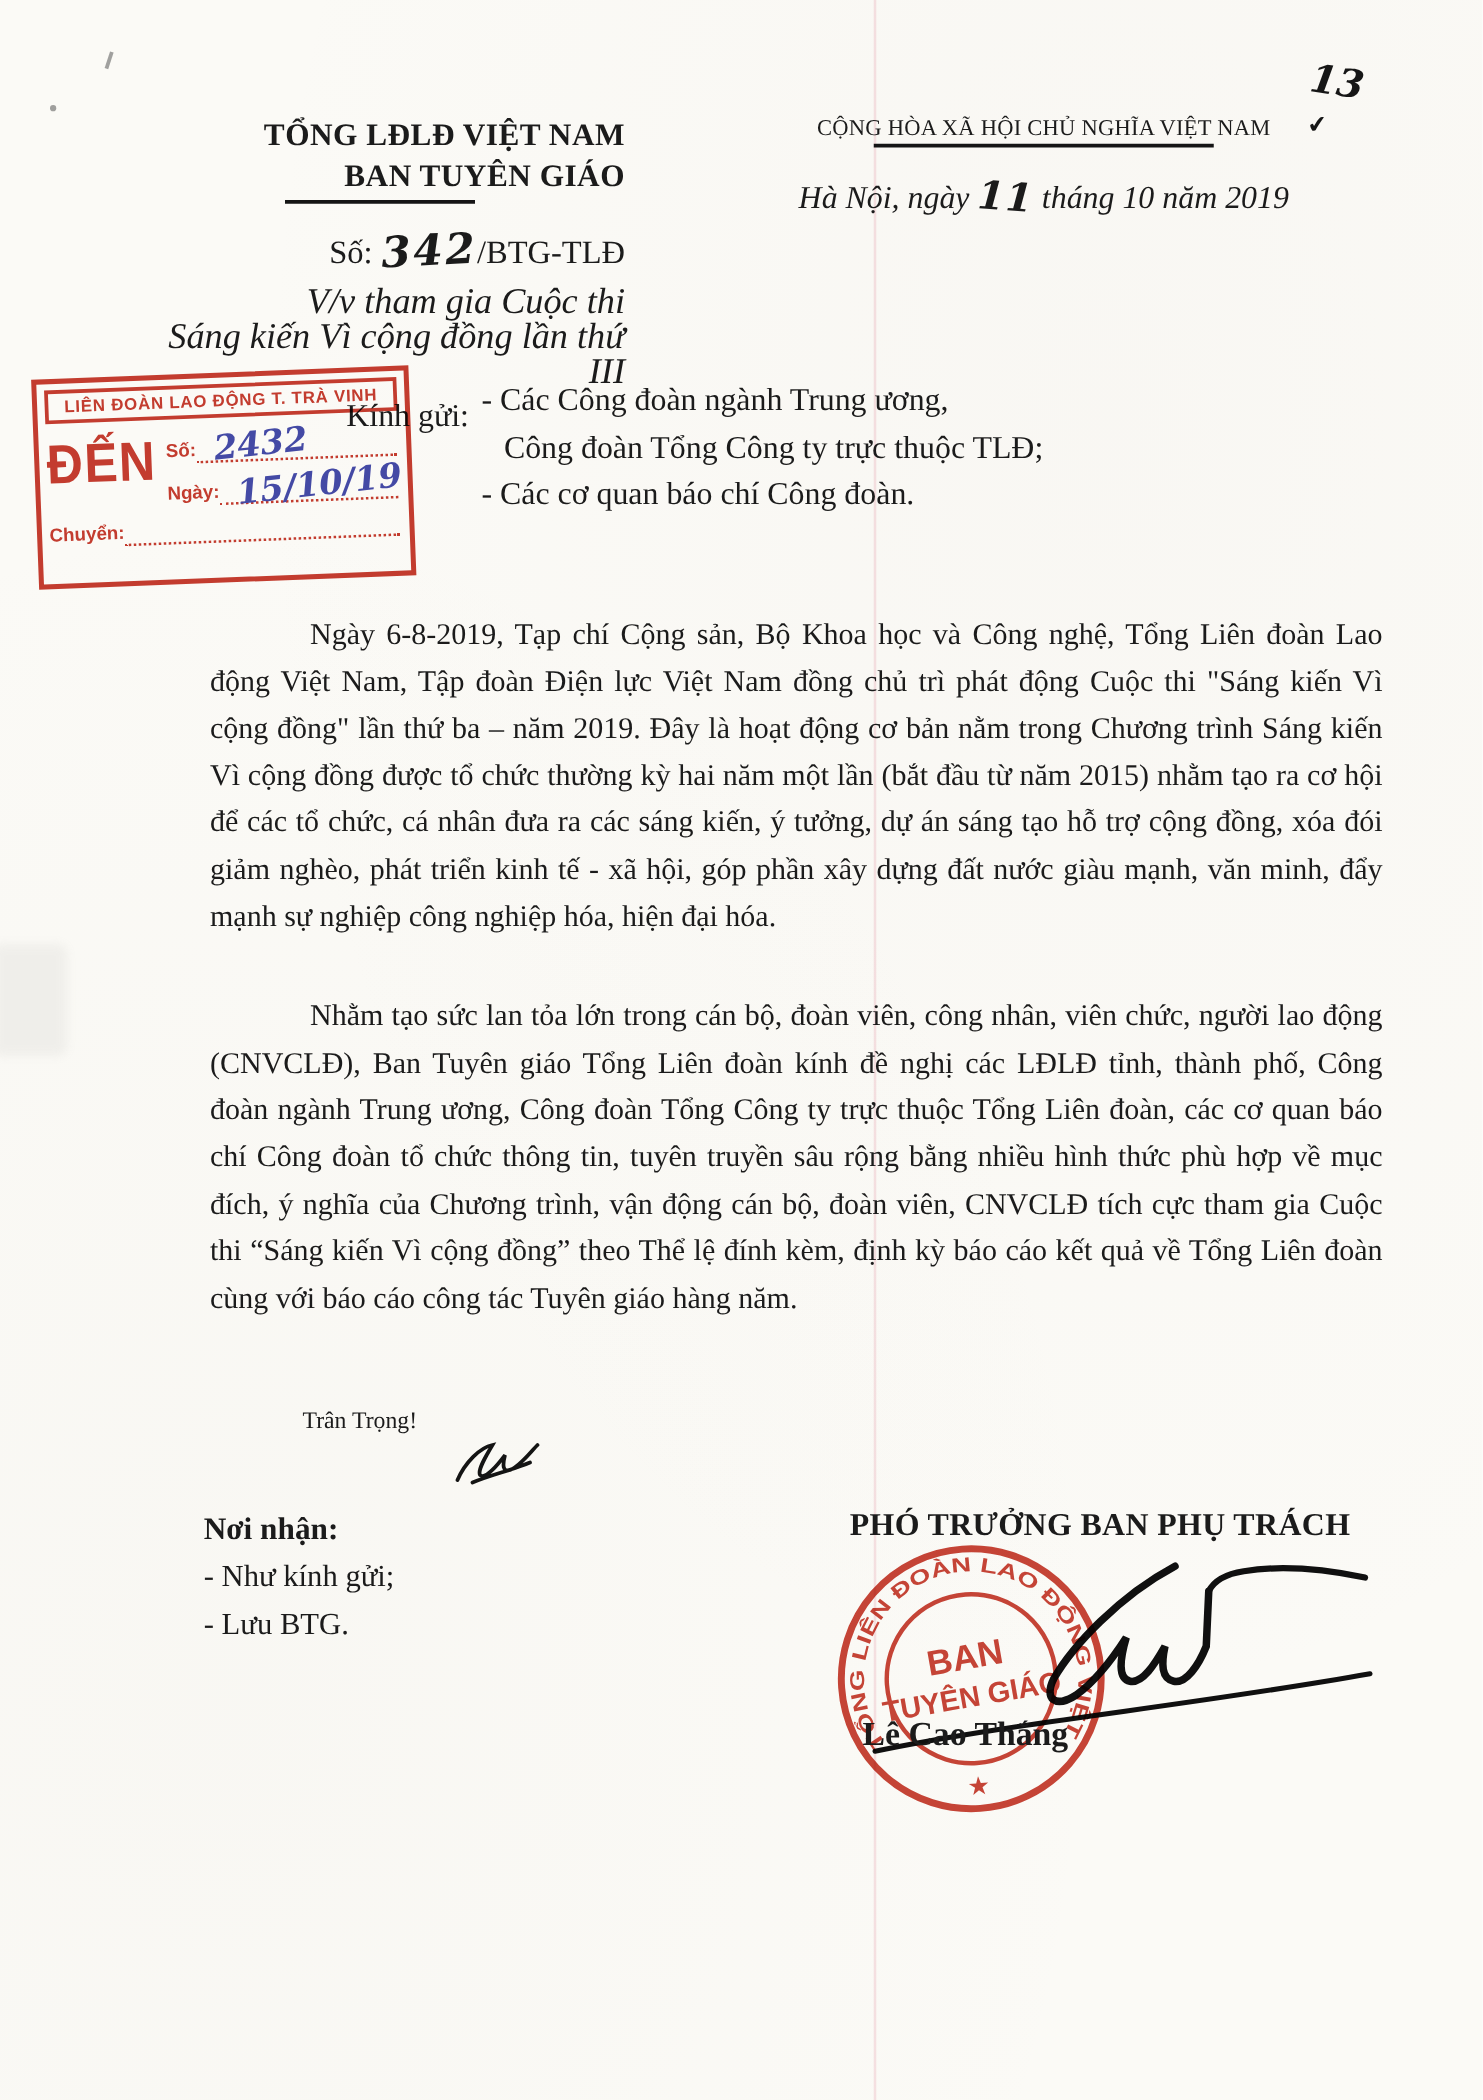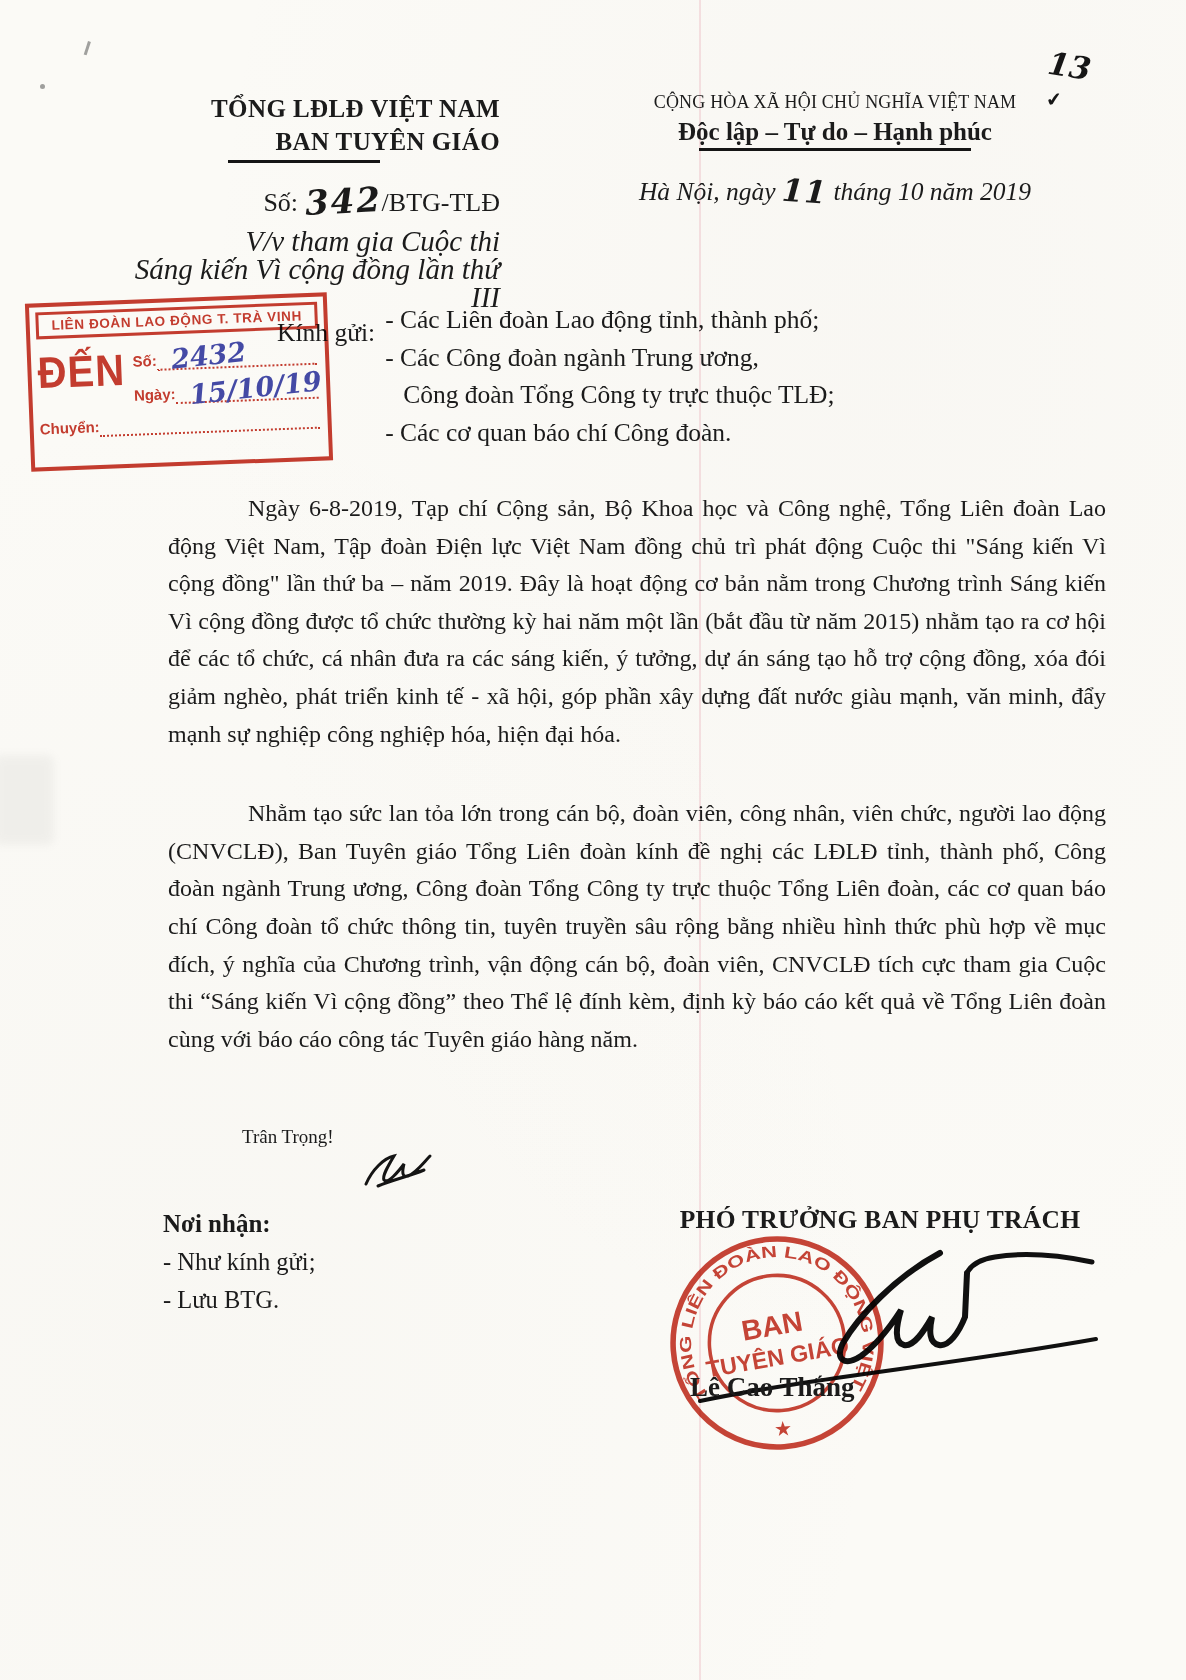--- a/index.html
+++ b/index.html
@@ -107,33 +107,31 @@
       <span class="hand-num">342</span><span>/BTG-TLĐ</span>
     </div>
     <div class="subject">
       <div>V/v tham gia Cuộc thi</div>
       <div>Sáng kiến Vì cộng đồng lần thứ III</div>
     </div>
   </div>
 
   <div class="hright">
     <div class="country">CỘNG HÒA XÃ HỘI CHỦ NGHĨA VIỆT NAM</div>
-    <div class="motto">Độc lập – Tự do – Hạnh phúc</div>
     <div class="rule-right"></div>
     <div class="date-line">
       <span>Hà Nội, ngày</span>
       <span class="hand-day">11</span>
       <span>tháng 10 năm 2019</span>
     </div>
   </div>
 
   <div class="recipients">
     <div class="kg-label">Kính gửi:</div>
     <div class="kg-items">
-      <div>- Các Liên đoàn Lao động tỉnh, thành phố;</div>
       <div>- Các Công đoàn ngành Trung ương,</div>
       <div class="kg-indent">Công đoàn Tổng Công ty trực thuộc TLĐ;</div>
       <div>- Các cơ quan báo chí Công đoàn.</div>
     </div>
   </div>
 
   <div class="rstamp">
     <div class="rstamp-org">LIÊN ĐOÀN LAO ĐỘNG T. TRÀ VINH</div>
     <div class="rstamp-main">
       <div class="rstamp-den">ĐẾN</div>

